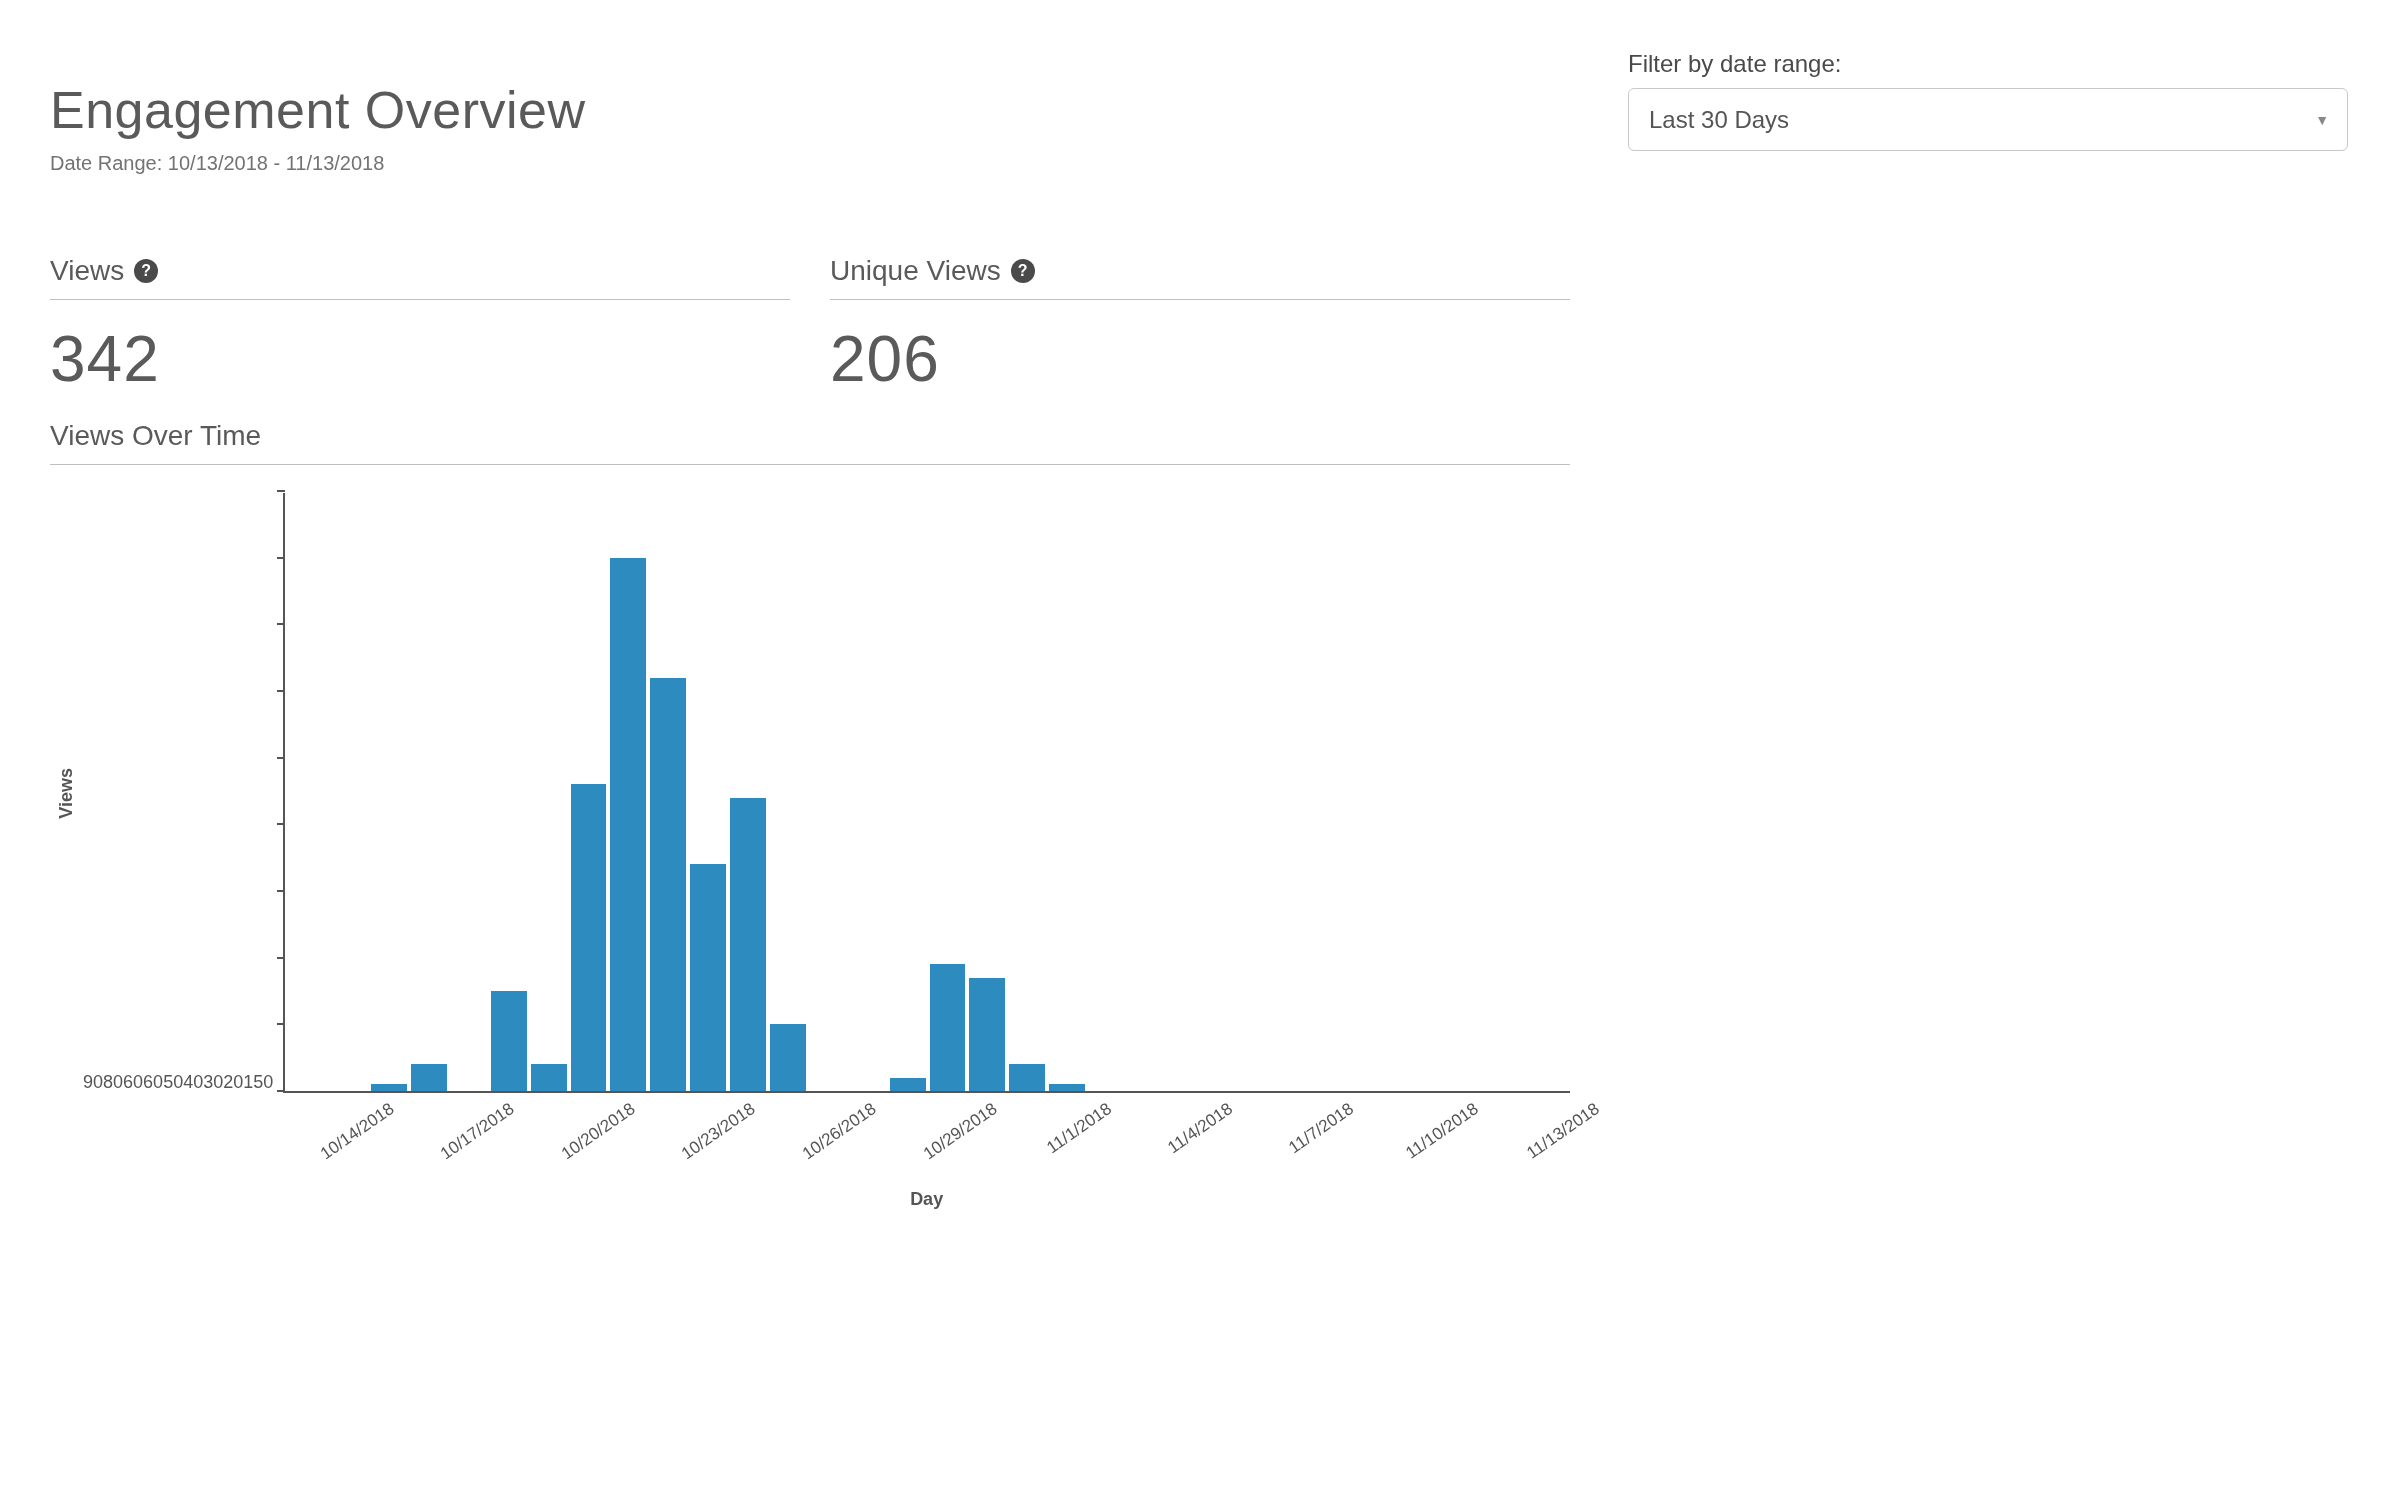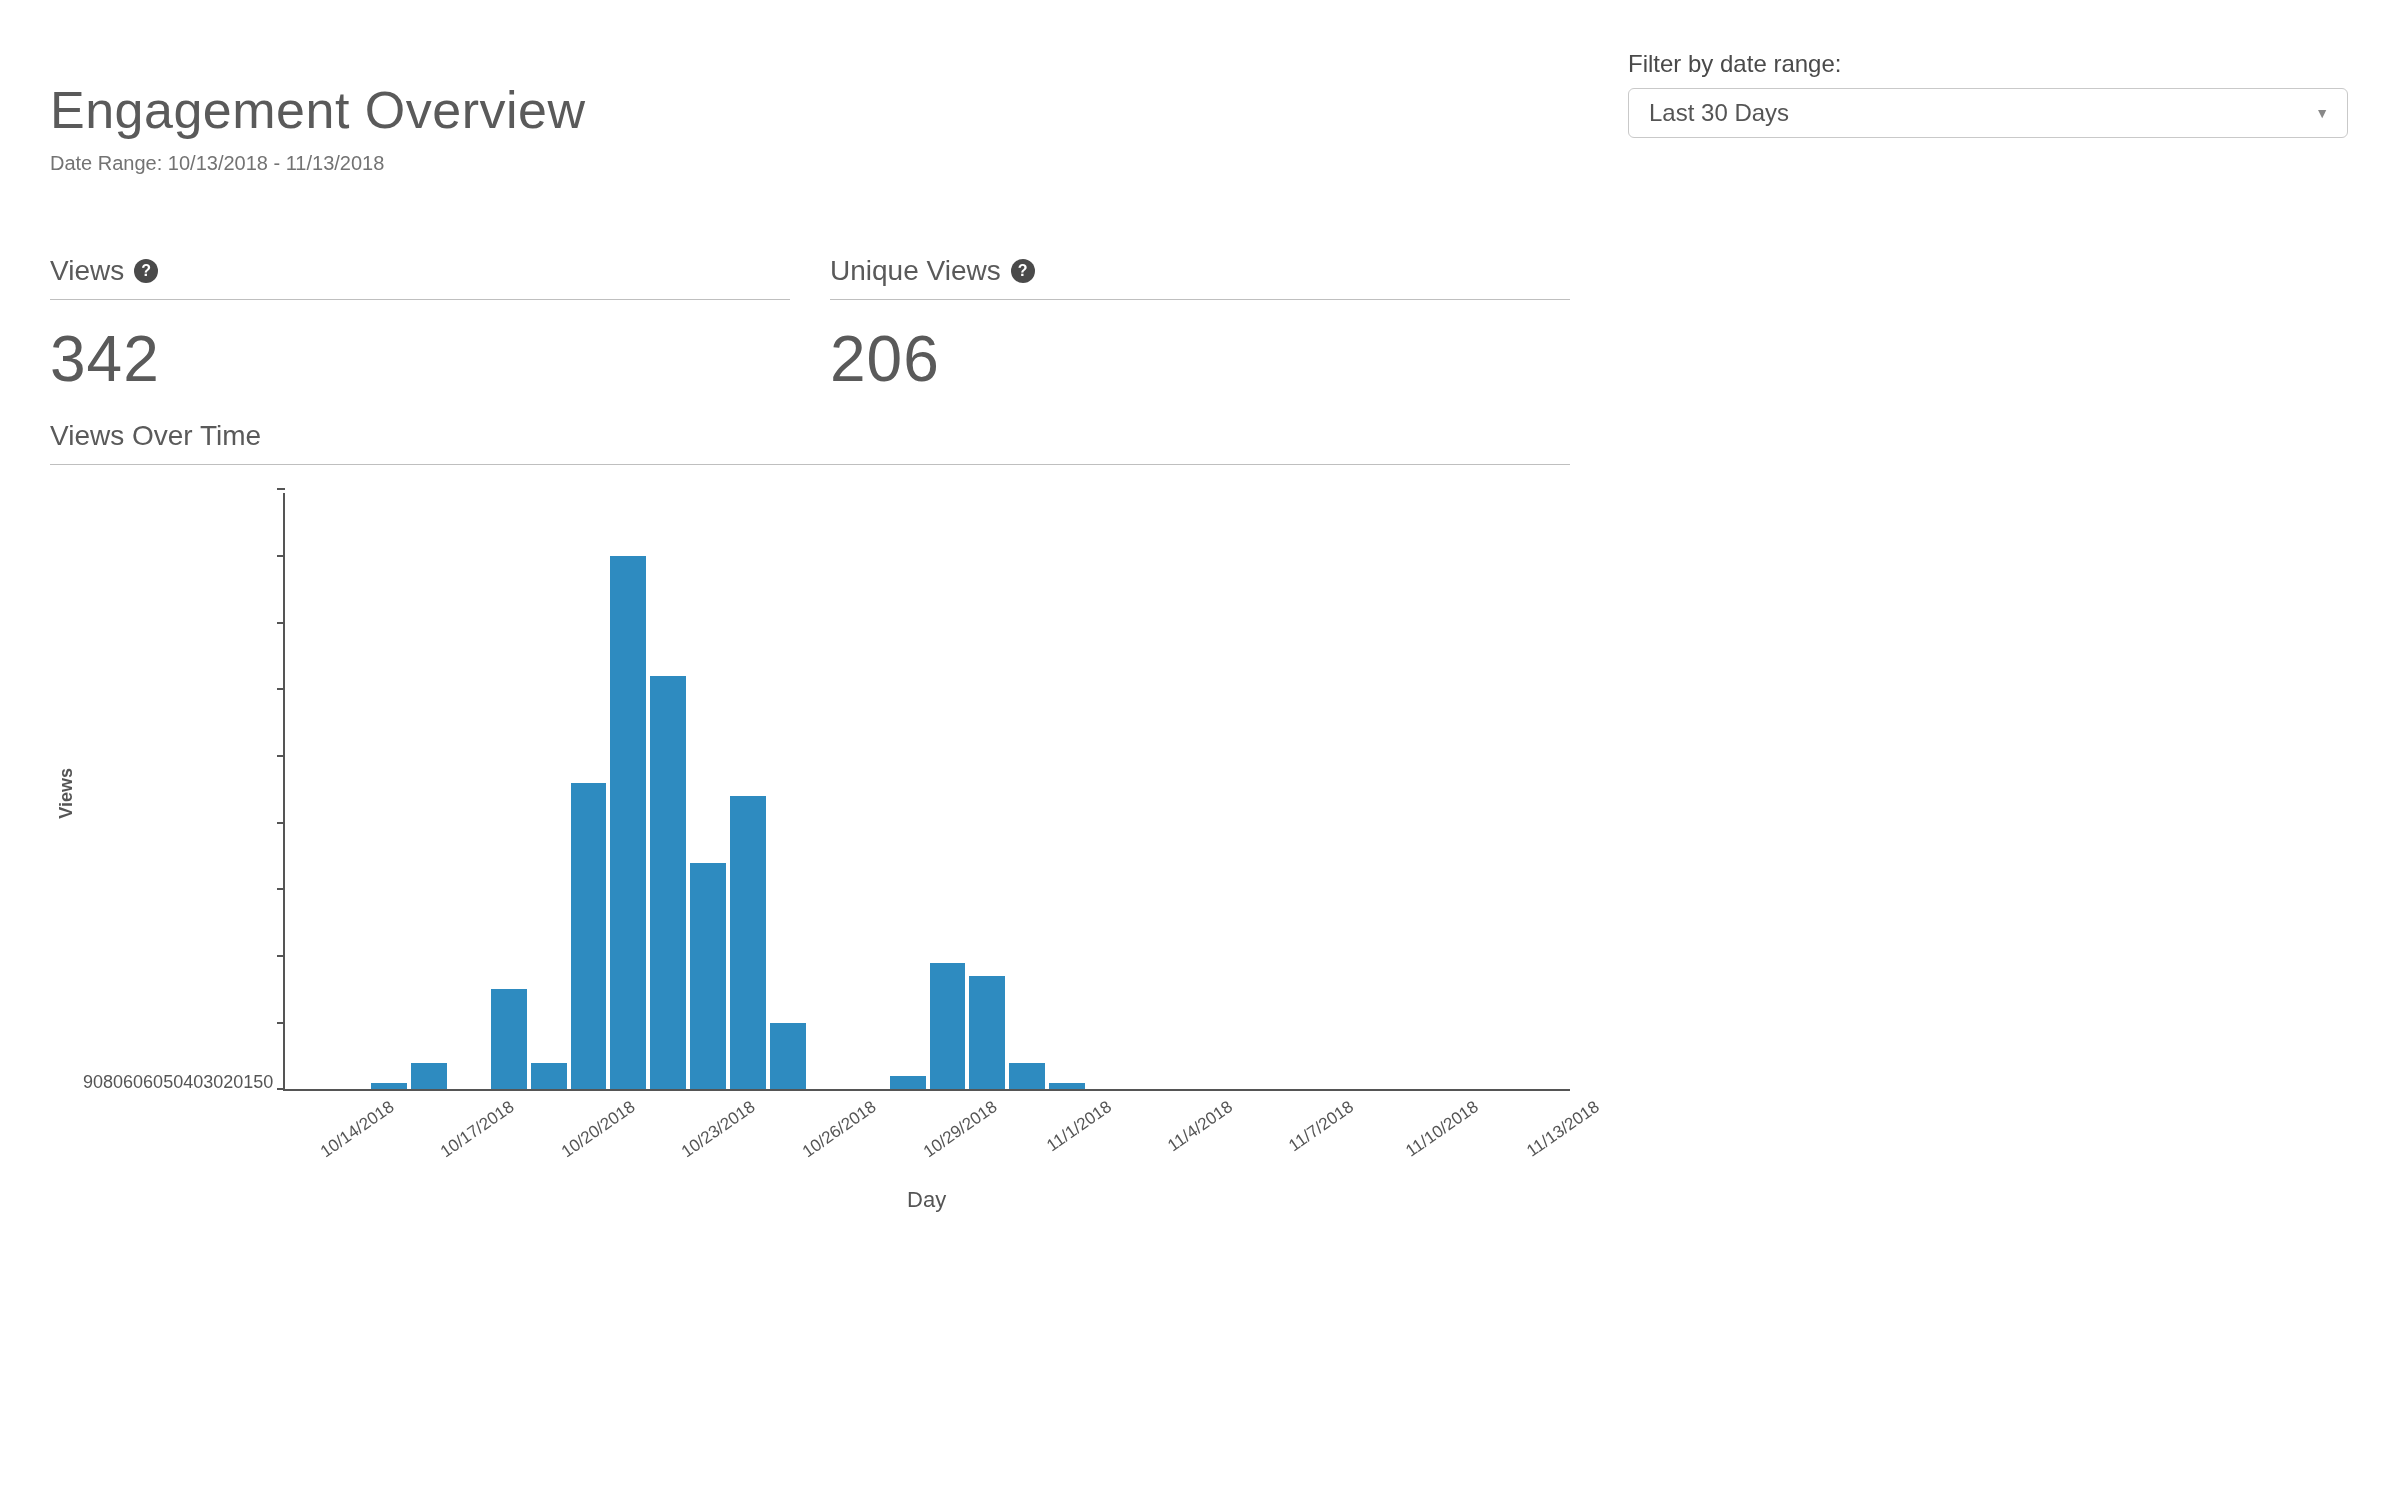--- a/index.html
+++ b/index.html
@@ -37,21 +37,21 @@
   .filter-label {
     font-size: 24px;
     color: #4a4a4a;
     margin-bottom: 10px;
   }
   .dropdown {
     position: relative;
     border: 1px solid #c9c9c9;
     border-radius: 6px;
     background: #fff;
-    height: 50px;
+    height: 63px;
     display: flex;
     align-items: center;
     padding: 0 20px;
     font-size: 24px;
     color: #555;
     cursor: pointer;
   }
   .dropdown .chev {
     position: absolute;
     right: 18px;
@@ -168,22 +168,22 @@
     position: absolute;
     transform: translateX(-50%) rotate(-35deg);
     transform-origin: right top;
     font-size: 17px;
     color: #555;
     white-space: nowrap;
     text-align: right;
   }
   .x-axis-label {
     text-align: center;
-    font-size: 22px;
-    font-weight: 400;
+    font-size: 18px;
+    font-weight: 700;
     color: #555;
     margin-top: 10px;
   }
 </style>
 </head>
 <body>
 
 <div class="page">
   <div class="top-row">
     <div class="title-block">

